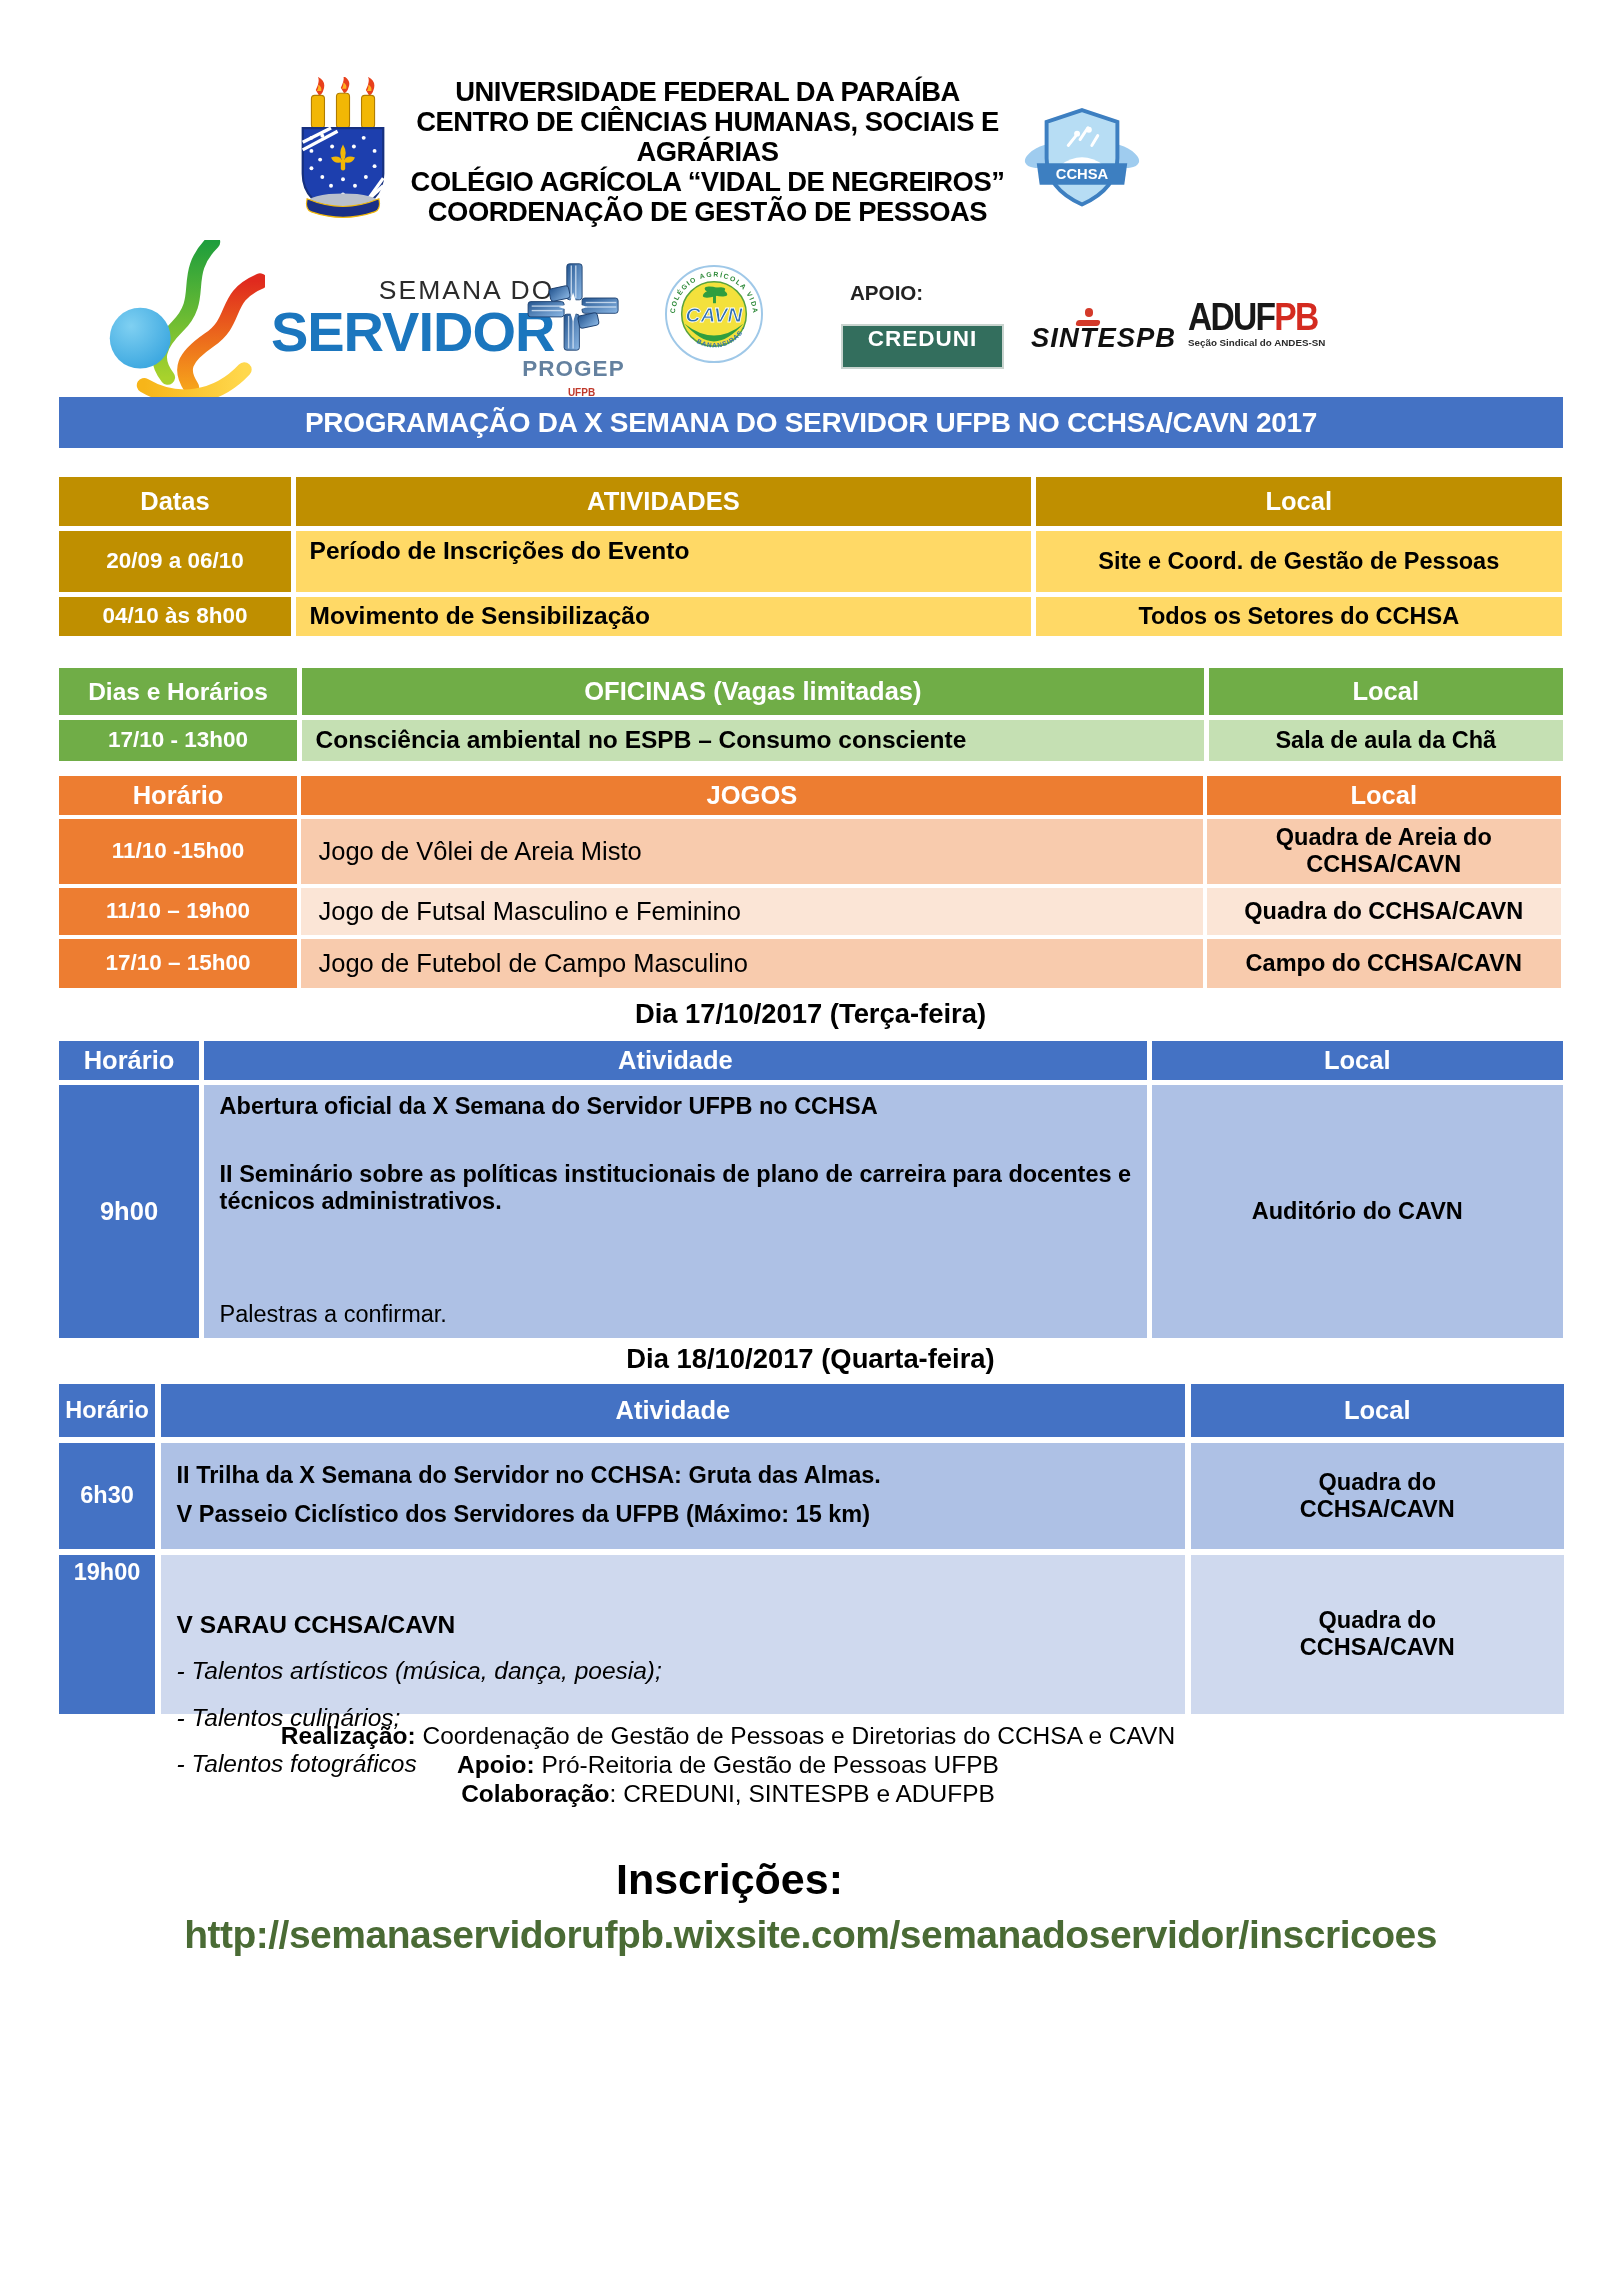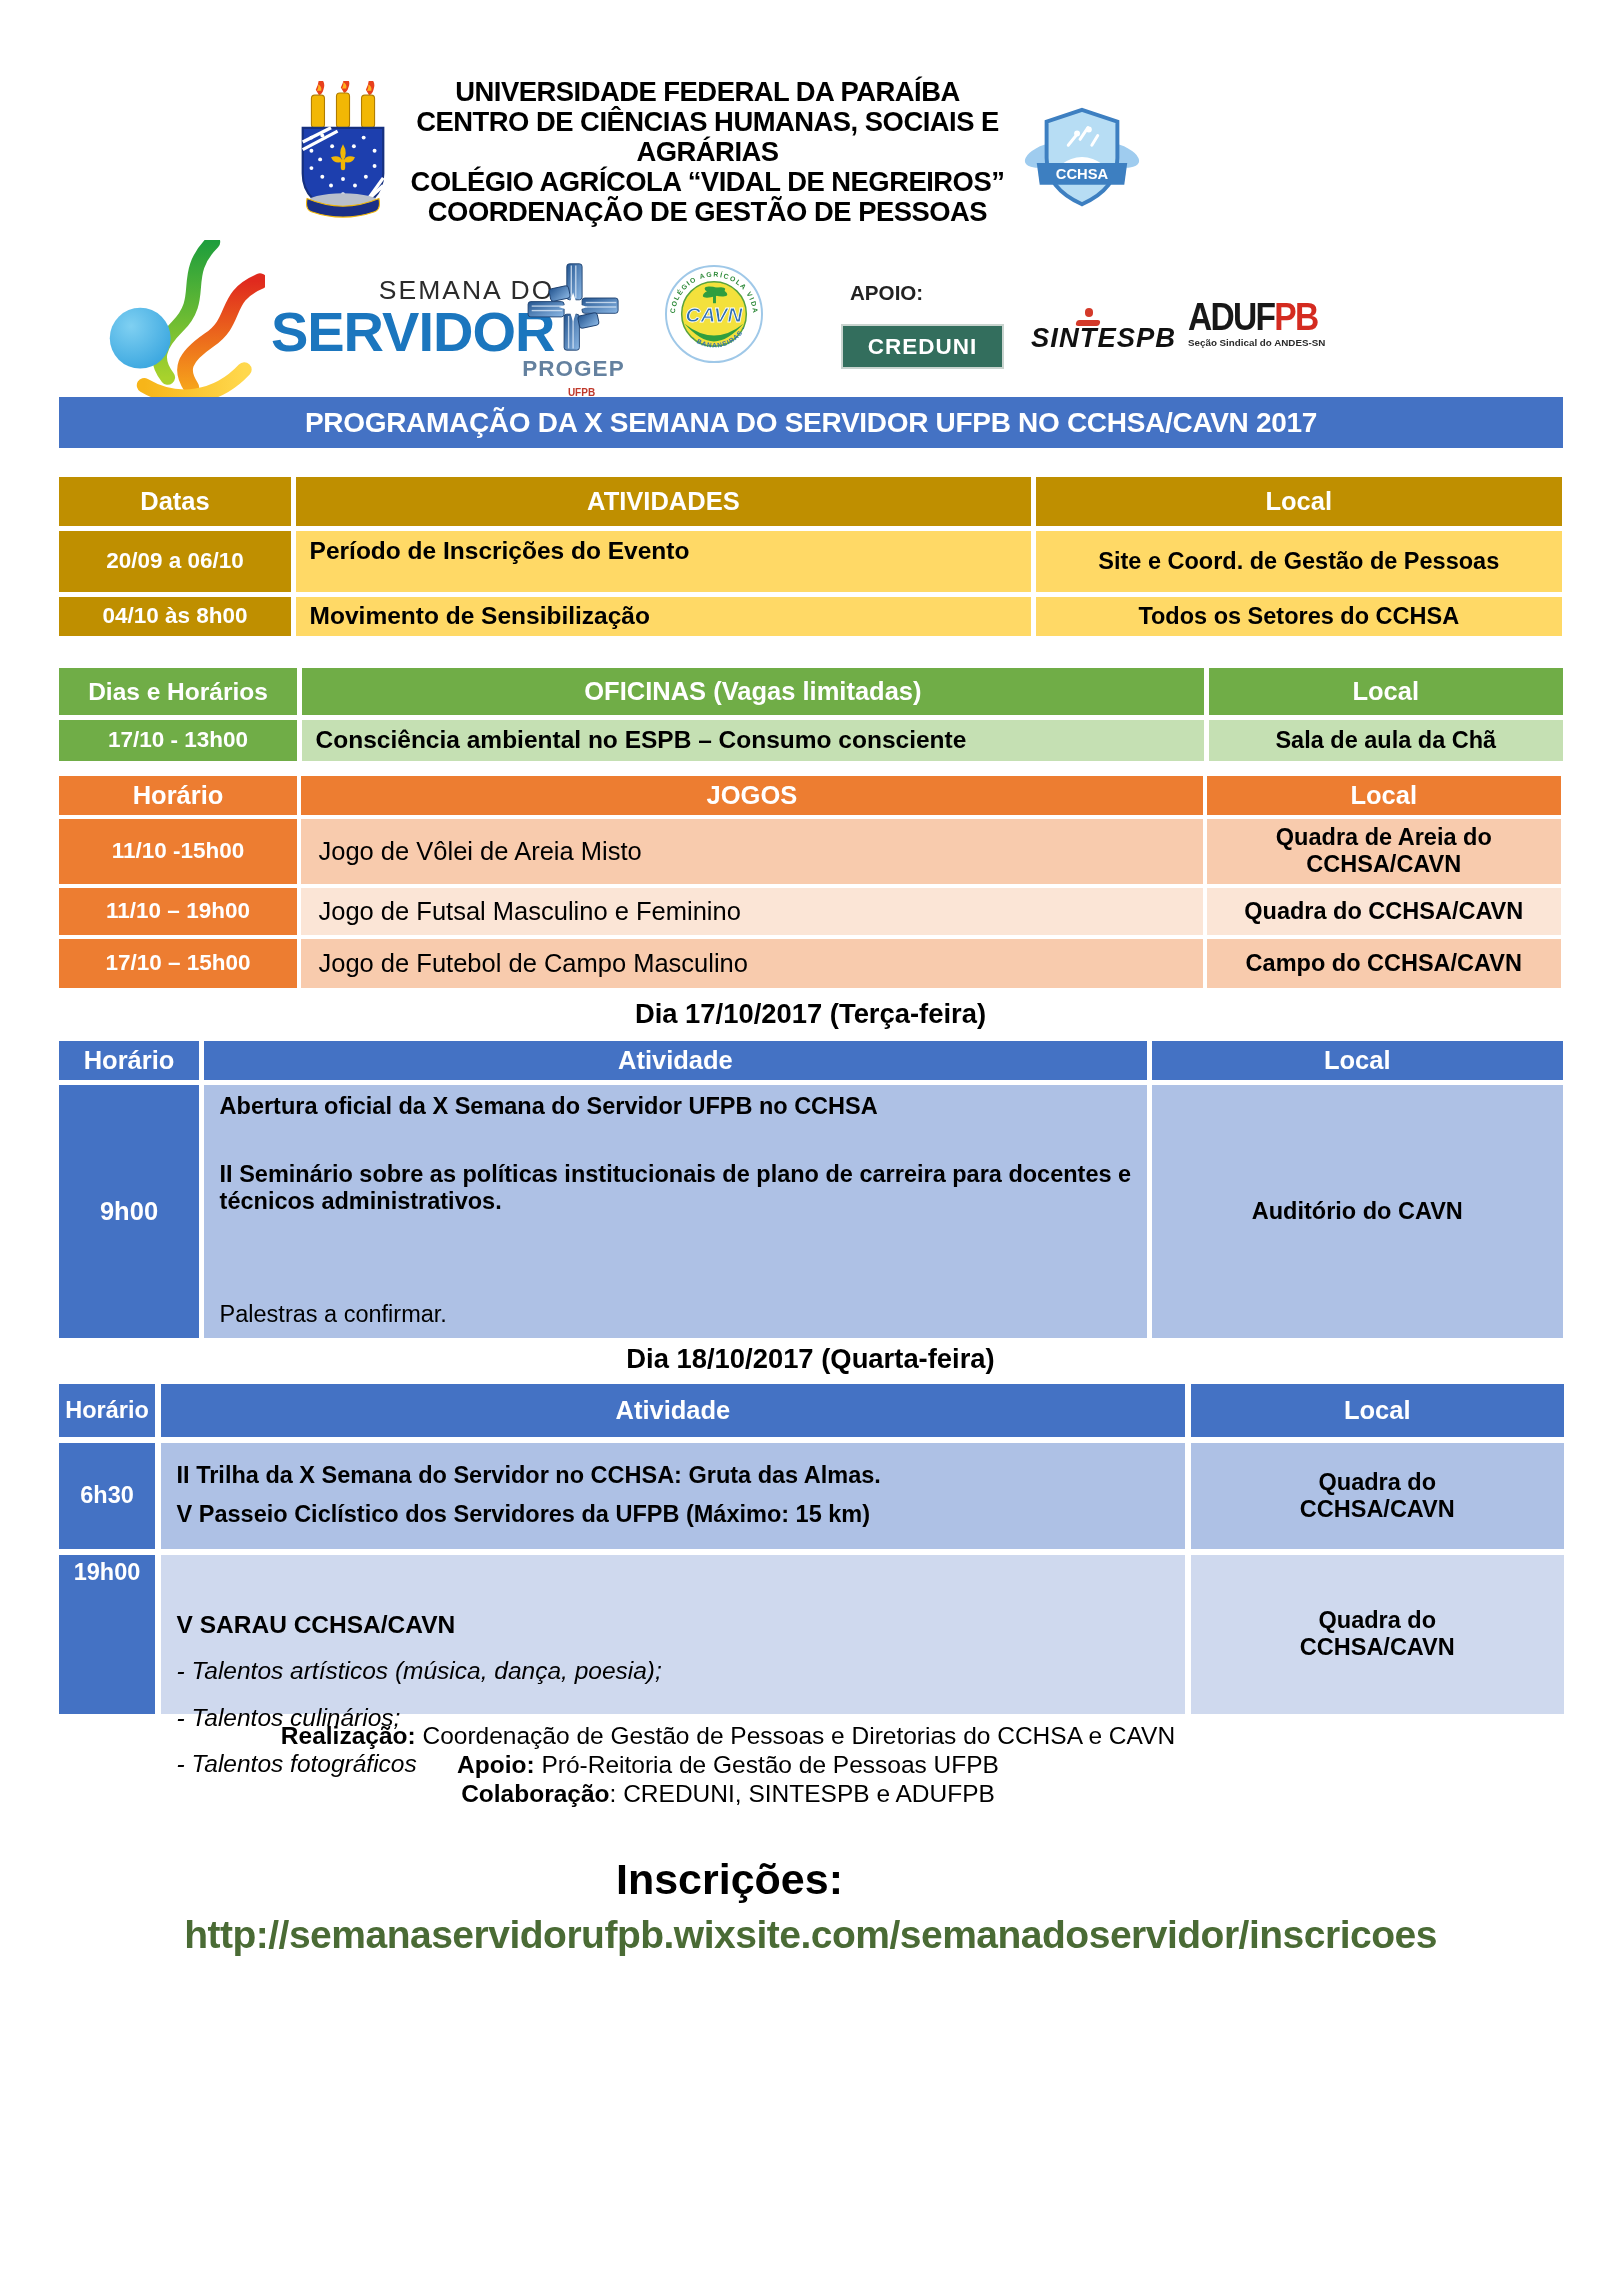--- a/index.html
+++ b/index.html
@@ -2,39 +2,39 @@
 <html><head>
 <meta charset="utf-8">
 <style>
   html,body{margin:0;padding:0;}
   body{
     width:1621px;height:2293px;background:#ffffff;position:relative;overflow:hidden;
     font-family:"Liberation Sans","DejaVu Sans",sans-serif;color:#000;
   }
   .abs{position:absolute;}
   
-  .org-header{top:51px;left:0;width:1337px;display:flex;padding:0 59px;box-sizing:border-box;align-items:center;}
+  .org-header{top:51px;left:0;width:1337px;display:flex;padding:0 59px;box-sizing:border-box;}
   .crest{width:98px;margin-left:235px;margin-top:25.5px;}
   .org-lines{flex:1;text-align:center;padding-top:25.5px;}
   .org-line{font-weight:bold;font-size:27.4px;line-height:30px;letter-spacing:-0.5px;}
   .bird{width:118px;margin-top:39px;margin-right:137px;}
   
   .logo-strip{top:240px;left:0;width:1621px;height:167px;}
   .servidor-logo{left:93px;top:0;display:flex;align-items:flex-start;}
   .servidor-text{margin-left:5.9px;margin-top:37px;line-height:1;}
   .semana-do{font-size:26.5px;color:#2b2b2b;letter-spacing:2px;display:block;text-align:right;}
   .servidor-big{font-size:56px;font-weight:bold;color:#1b76be;letter-spacing:-1px;display:block;}
   .progep-logo{left:510px;top:21.6px;width:127px;text-align:center;}
   .progep-name{font-size:22.5px;font-weight:bold;color:#64819f;letter-spacing:1px;}
   .progep-ufpb{font-size:10px;font-weight:bold;color:#c0392b;padding-left:16px;}
   .progep-sub{font-size:8.8px;font-weight:bold;color:#8a2f2f;margin-top:1px;}
   .cavn-logo{left:665px;top:24.5px;width:98px;}
   .apoio-label{left:850px;top:41px;font-size:20.6px;font-weight:bold;color:#222;}
   .creduni-box{left:841px;top:84px;width:159px;height:41px;background:#336e5d;border:2px solid #c9d4cf;
-    display:flex;align-items:center;justify-content:center;color:#fff;font-weight:bold;font-size:22.5px;letter-spacing:1px;}
+    display:flex;align-items:flex-start;justify-content:center;color:#fff;font-weight:bold;font-size:22.5px;letter-spacing:1px;}
   .sintespb{left:1031px;top:82px;font-style:italic;font-weight:bold;font-size:27.4px;color:#111;letter-spacing:1px;}
   .sint-t{position:relative;display:inline-block;}
   .sint-t::before{content:"";position:absolute;left:4.9px;top:-13.7px;width:8.8px;height:8.8px;border-radius:50%;background:#d43a2a;}
   .sint-t::after{content:"";position:absolute;left:-3.9px;top:-2px;width:23.5px;height:5.9px;border-radius:2.9px;background:#d43a2a;transform:skewX(-12deg);}
   .adufpb{left:1188px;top:57px;text-align:left;line-height:1;}
   .adufpb-word{font-weight:bold;font-size:39px;letter-spacing:-2px;transform:scaleX(0.86);transform-origin:left;display:inline-block;}
   .adufpb-black{color:#181818;}
   .adufpb-red{color:#d42b20;}
   .adufpb-sub{font-size:9.8px;font-weight:bold;color:#2a2a2a;margin-top:2px;}
   

